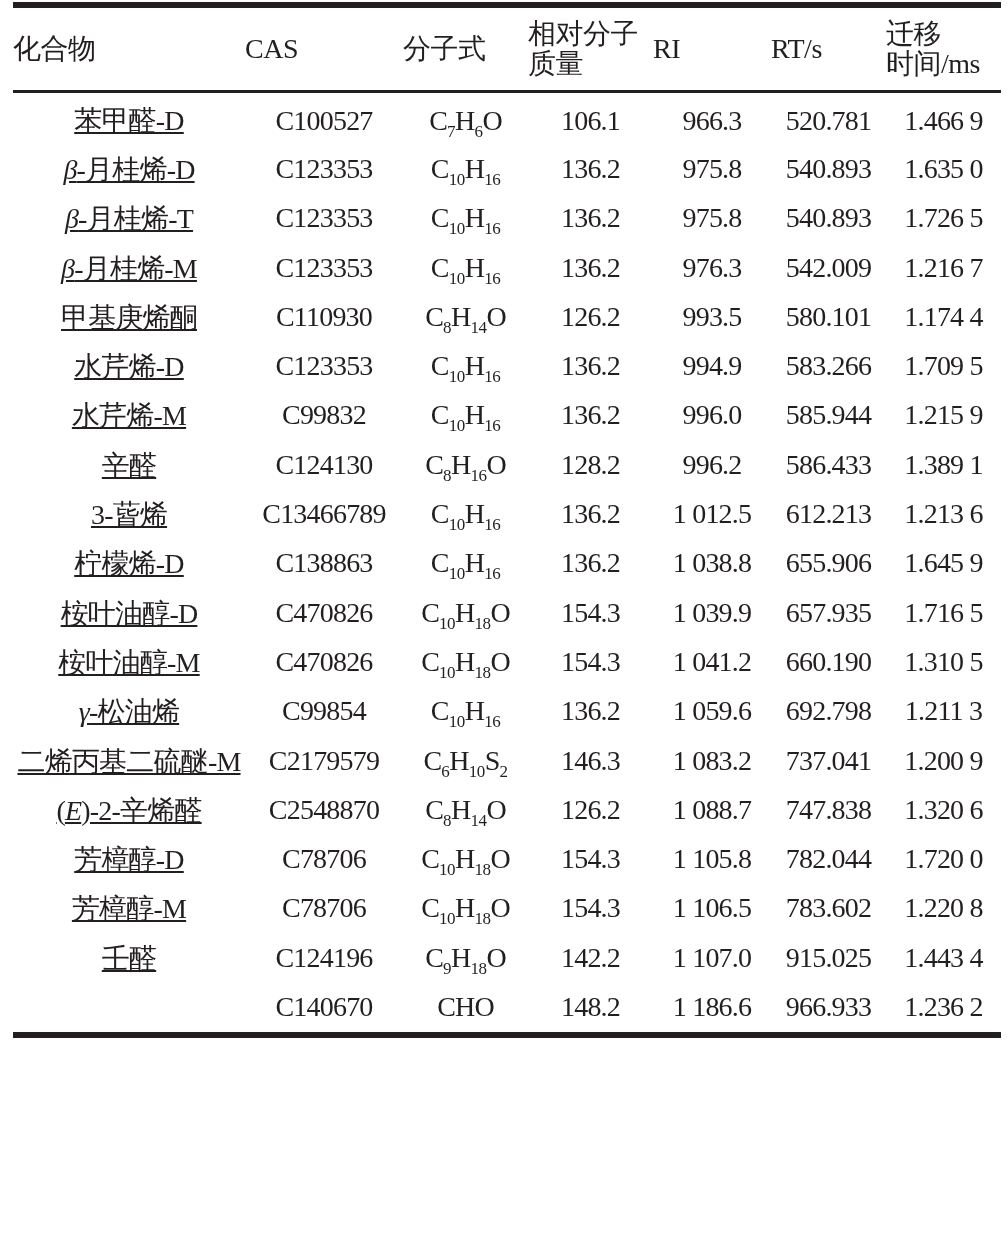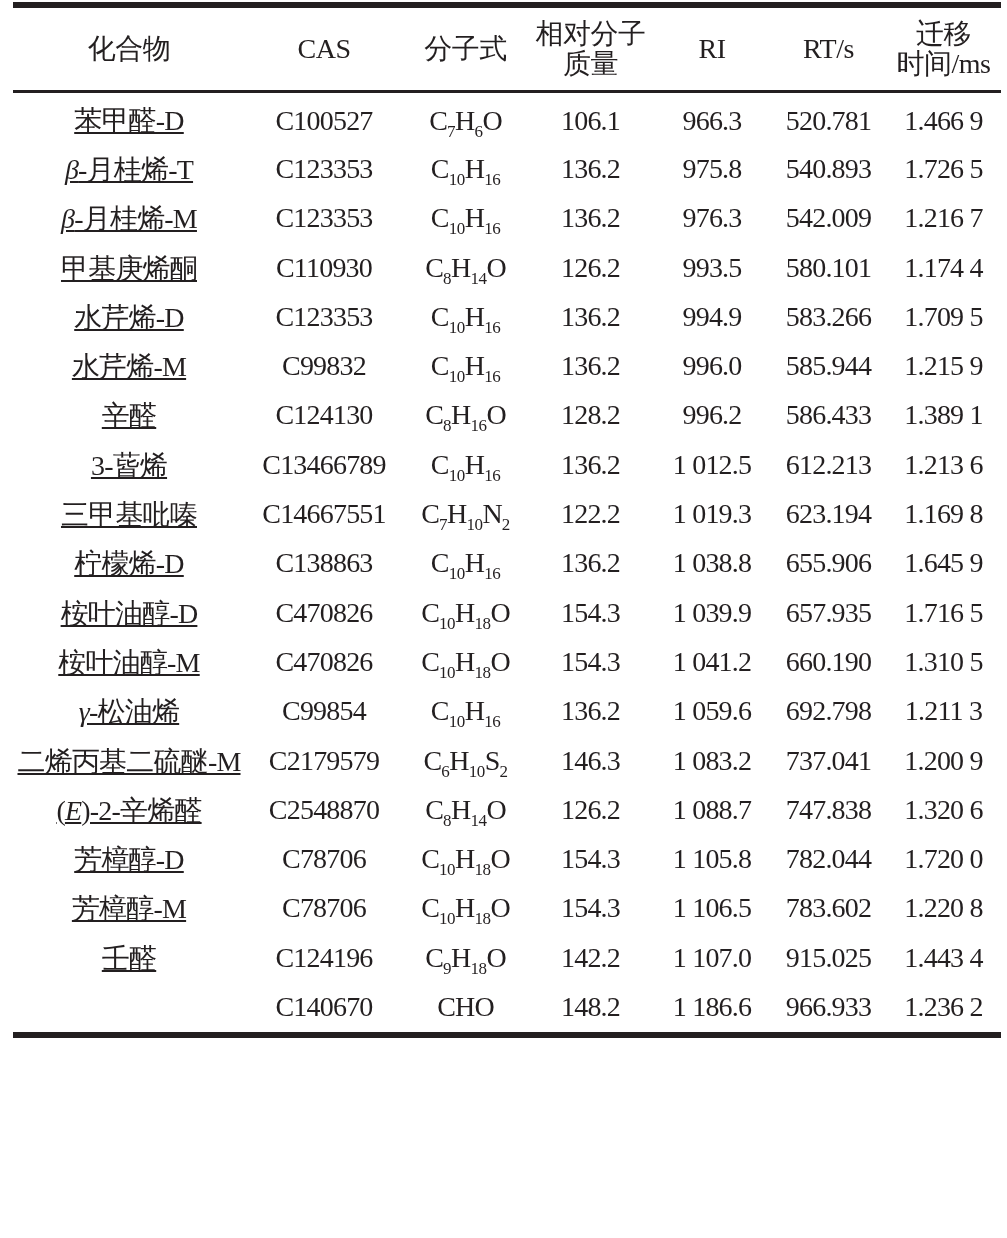--- a/index.html
+++ b/index.html
@@ -31,21 +31,21 @@
       border-bottom: 3px solid #231f20;
     }
     tbody tr:last-child {
       border-bottom: 6px solid #231f20;
     }
     th {
       font-weight: normal;
       font-size: 28px;
       height: 82px;
       line-height: 30px;
-      text-align: center;
+      text-align: left;
       vertical-align: middle;
       padding: 0;
       letter-spacing: -0.5px;
     }
     td {
       font-size: 28px;
       height: 47.3px;
       text-align: center;
       vertical-align: middle;
       padding: 0;
@@ -114,20 +114,29 @@
         <tr>
           <td class="first"><span>苯甲醛-D</span></td>
           <td>C100527</td>
           <td class="formula"><span>C</span><sub>7</sub><span>H</span><sub>6</sub><span>O</span></td>
           <td>106.1</td>
           <td>966.3</td>
           <td>520.781</td>
           <td>1.466 9</td>
         </tr>
         <tr>
+          <td class="first"><i>β</i><span>-月桂烯-D</span></td>
+          <td>C123353</td>
+          <td class="formula"><span>C</span><sub>10</sub><span>H</span><sub>16</sub></td>
+          <td>136.2</td>
+          <td>975.8</td>
+          <td>540.893</td>
+          <td>1.635 0</td>
+        </tr>
+        <tr>
           <td class="first"><i>β</i><span>-月桂烯-T</span></td>
           <td>C123353</td>
           <td class="formula"><span>C</span><sub>10</sub><span>H</span><sub>16</sub></td>
           <td>136.2</td>
           <td>975.8</td>
           <td>540.893</td>
           <td>1.726 5</td>
         </tr>
         <tr>
           <td class="first"><i>β</i><span>-月桂烯-M</span></td>
@@ -177,29 +186,20 @@
         <tr>
           <td class="first"><span>3-蒈烯</span></td>
           <td>C13466789</td>
           <td class="formula"><span>C</span><sub>10</sub><span>H</span><sub>16</sub></td>
           <td>136.2</td>
           <td>1 012.5</td>
           <td>612.213</td>
           <td>1.213 6</td>
         </tr>
         <tr>
-          <td class="first"><span>三甲基吡嗪</span></td>
-          <td>C14667551</td>
-          <td class="formula"><span>C</span><sub>7</sub><span>H</span><sub>10</sub><span>N</span><sub>2</sub></td>
-          <td>122.2</td>
-          <td>1 019.3</td>
-          <td>623.194</td>
-          <td>1.169 8</td>
-        </tr>
-        <tr>
           <td class="first"><span>柠檬烯-D</span></td>
           <td>C138863</td>
           <td class="formula"><span>C</span><sub>10</sub><span>H</span><sub>16</sub></td>
           <td>136.2</td>
           <td>1 038.8</td>
           <td>655.906</td>
           <td>1.645 9</td>
         </tr>
         <tr>
           <td class="first"><span>桉叶油醇-D</span></td>

